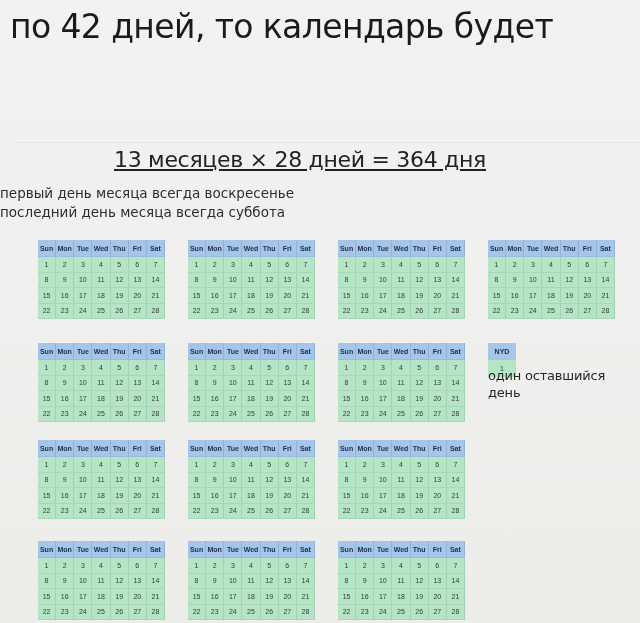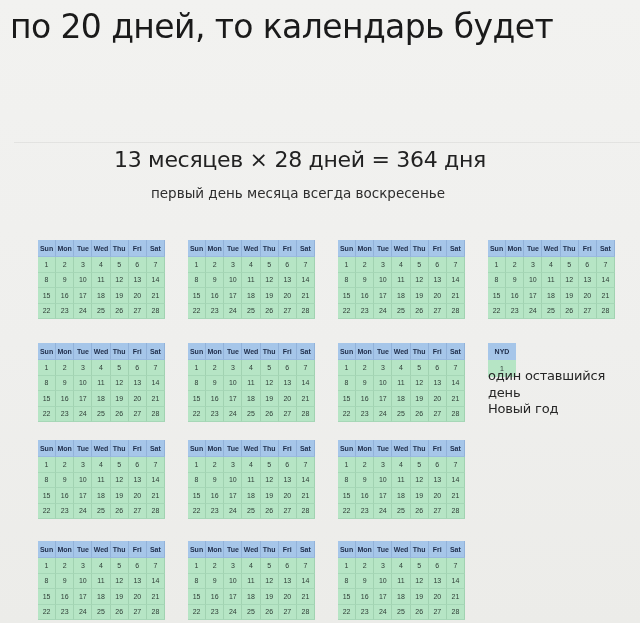--- a/index.html
+++ b/index.html
@@ -25,25 +25,25 @@
     height: 1px;
     background: rgba(0,0,0,0.055);
   }
   .subtitle {
     position: absolute;
     left: 0; top: 147px; width: 600px;
     text-align: center;
     font-size: 22px;
     letter-spacing: -0.3px;
     color: #222222;
+    text-decoration: underline;
   }
   .notes {
     position: absolute;
     left: 0; top: 184px; width: 596px;
-    text-align: center;
     font-size: 13.5px;
     line-height: 19px;
     color: #2d2d2d;
   }
   .cal {
     position: absolute;
     width: 127px; height: 79px;
     font-family: "Liberation Sans", sans-serif;
   }
   .cal-head {
@@ -98,29 +98,30 @@
     font-size: 13px;
     line-height: 16.5px;
     color: #262626;
     letter-spacing: -0.2px;
   }
 </style>
 </head>
 <body>
 
 <div class="title">
-  <div>по 20 дней, то календарь будет</div>
+  <div>по 42 дней, то календарь будет</div>
 </div>
 
 <div class="divider"></div>
 
 <div class="subtitle">13 месяцев × 28 дней = 364 дня</div>
 
 <div class="notes">
   <div>первый день месяца всегда воскресенье</div>
+  <div>последний день месяца всегда суббота</div>
 </div>
 
 <div class="cal" style="left:38px;  top:240px">
     <div class="cal-head">
       <div class="cal-head-cell">Sun</div>
       <div class="cal-head-cell">Mon</div>
       <div class="cal-head-cell">Tue</div>
       <div class="cal-head-cell">Wed</div>
       <div class="cal-head-cell">Thu</div>
       <div class="cal-head-cell">Fri</div>
@@ -652,14 +653,13 @@
       <div class="cal-cell">28</div>
     </div>
   </div>
 
 <div class="nyd">
   <div class="nyd-head">NYD</div>
   <div class="nyd-cell">1</div>
 </div>
 <div class="nyd-caption">
   <div>один оставшийся день</div>
-  <div>Новый год</div>
 </div>
 
 </body></html>

